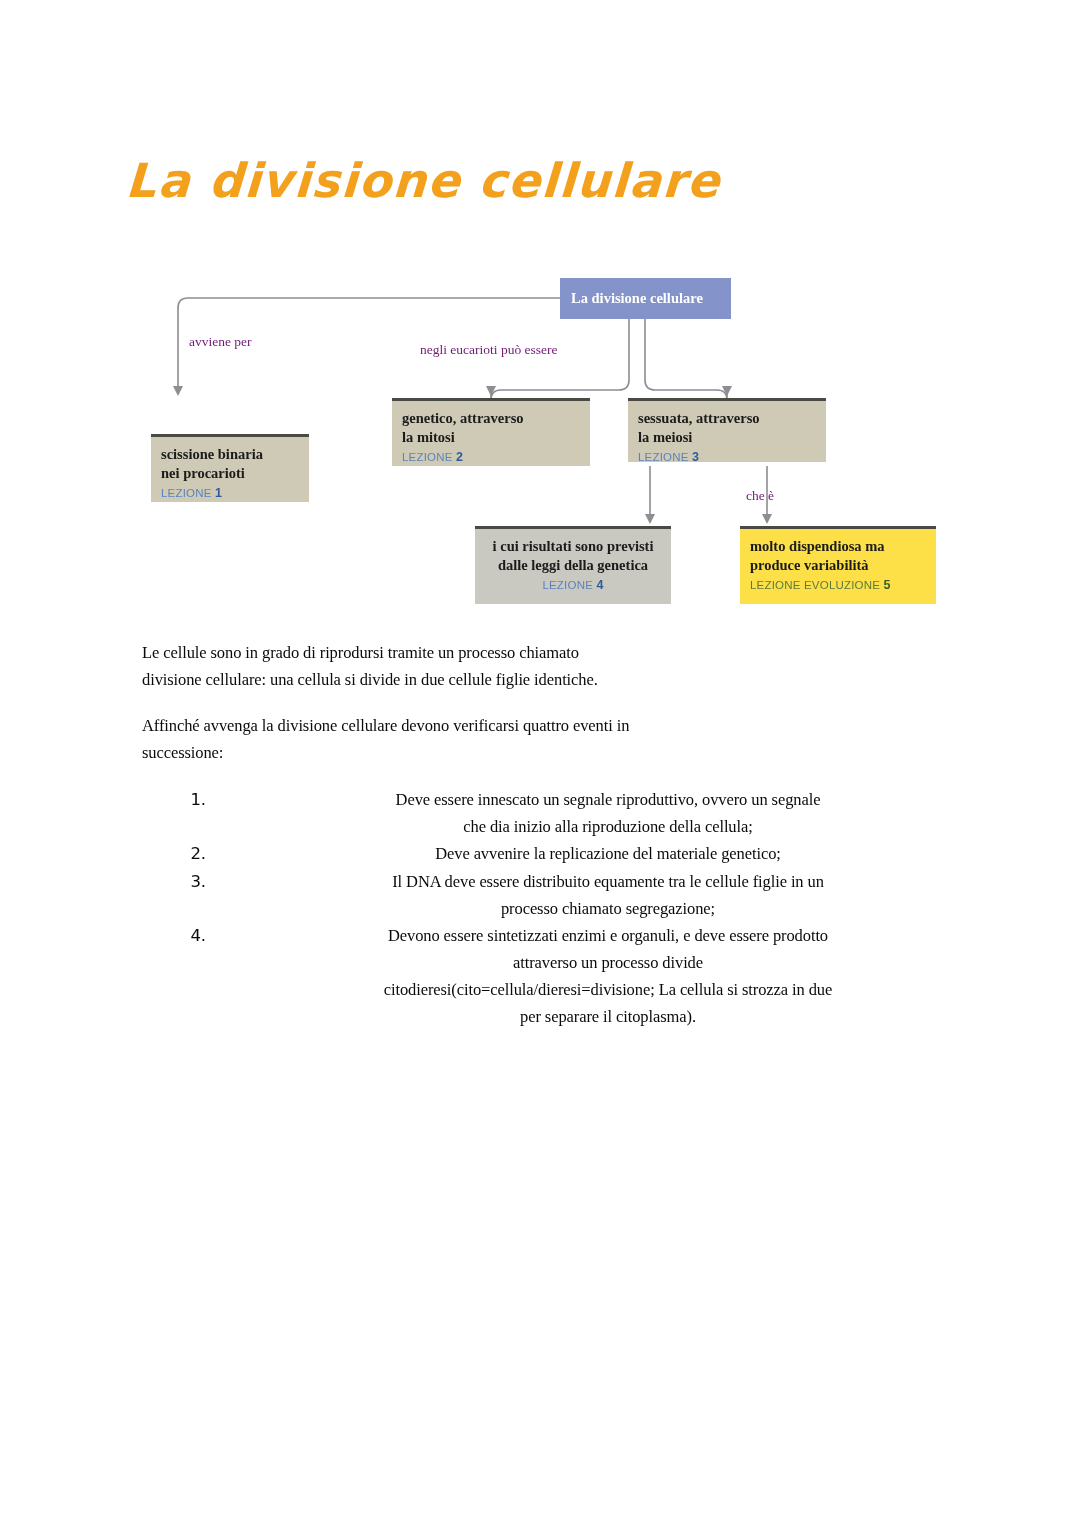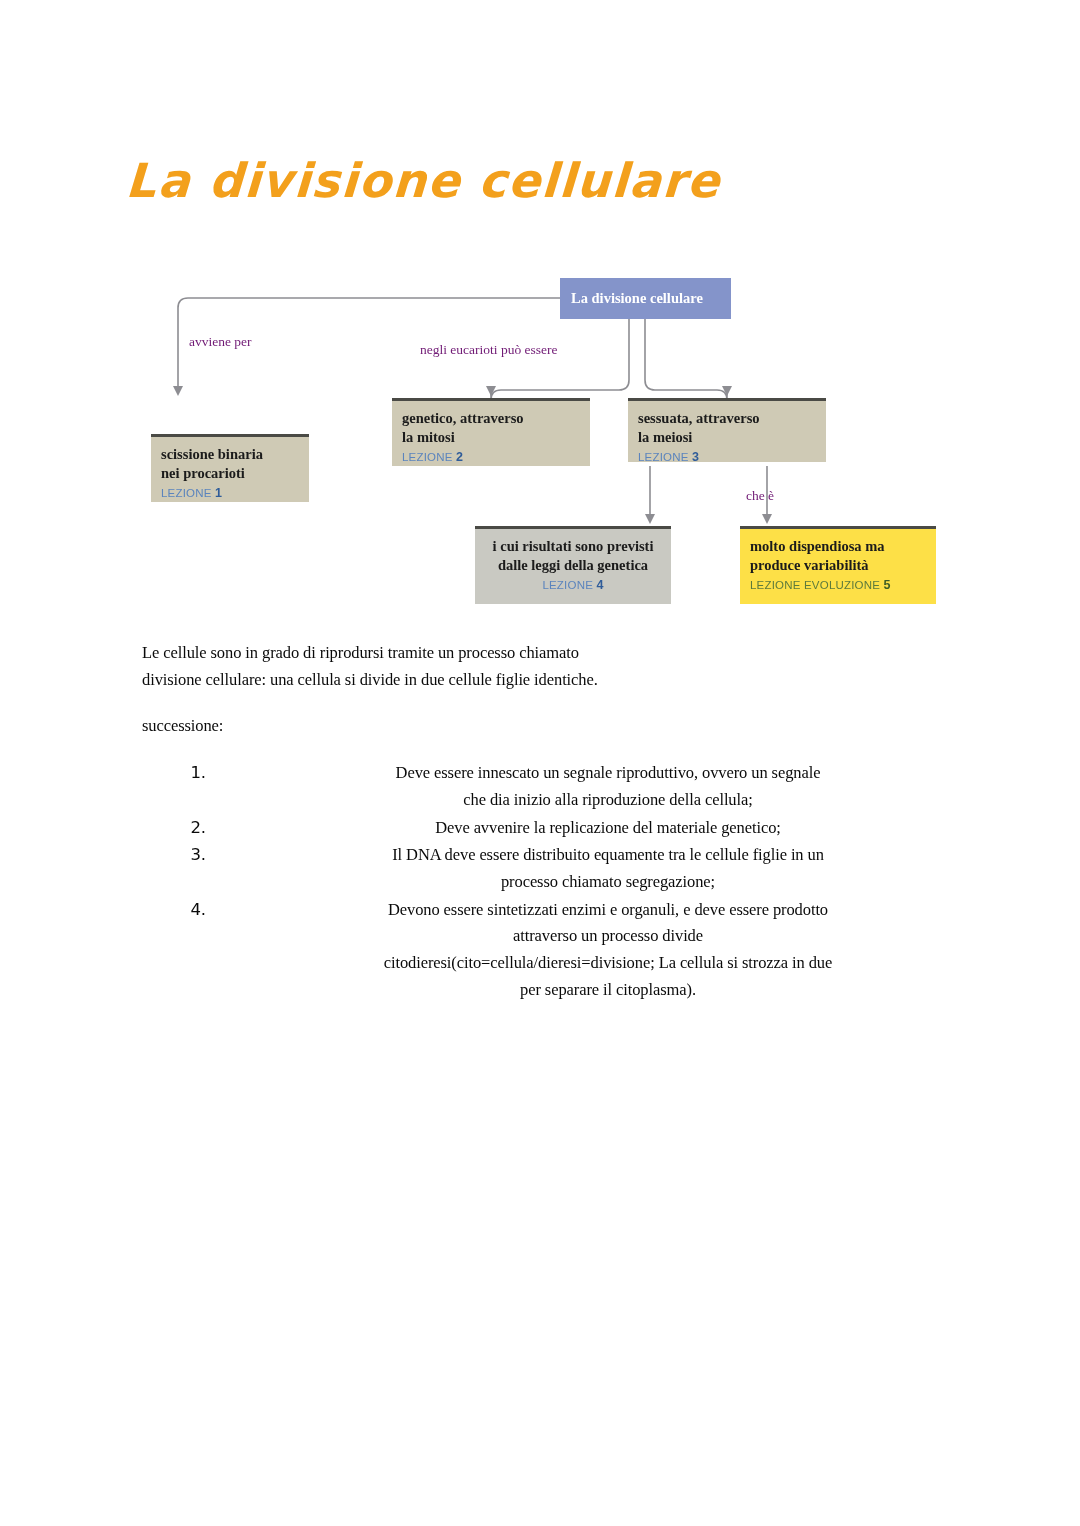--- a/index.html
+++ b/index.html
@@ -252,20 +252,21 @@
   </div>
 
   <div class="body-copy">
 
     <p class="para">
       <span class="nowrap-block">Le cellule sono in grado di riprodursi tramite un processo chiamato</span>
       <span class="nowrap-block">divisione cellulare: una cellula si divide in due cellule figlie identiche.</span>
     </p>
 
     <p class="para">
+      <span class="nowrap-block">Affinché avvenga la divisione cellulare devono verificarsi quattro eventi in</span>
       <span class="nowrap-block">successione:</span>
     </p>
 
     <ol class="steps">
       <li>
         <span class="nowrap-block">Deve essere innescato un segnale riproduttivo, ovvero un segnale</span>
         <span class="nowrap-block">che dia inizio alla riproduzione della cellula;</span>
       </li>
       <li>
         <span class="nowrap-block">Deve avvenire la replicazione del materiale genetico;</span>

